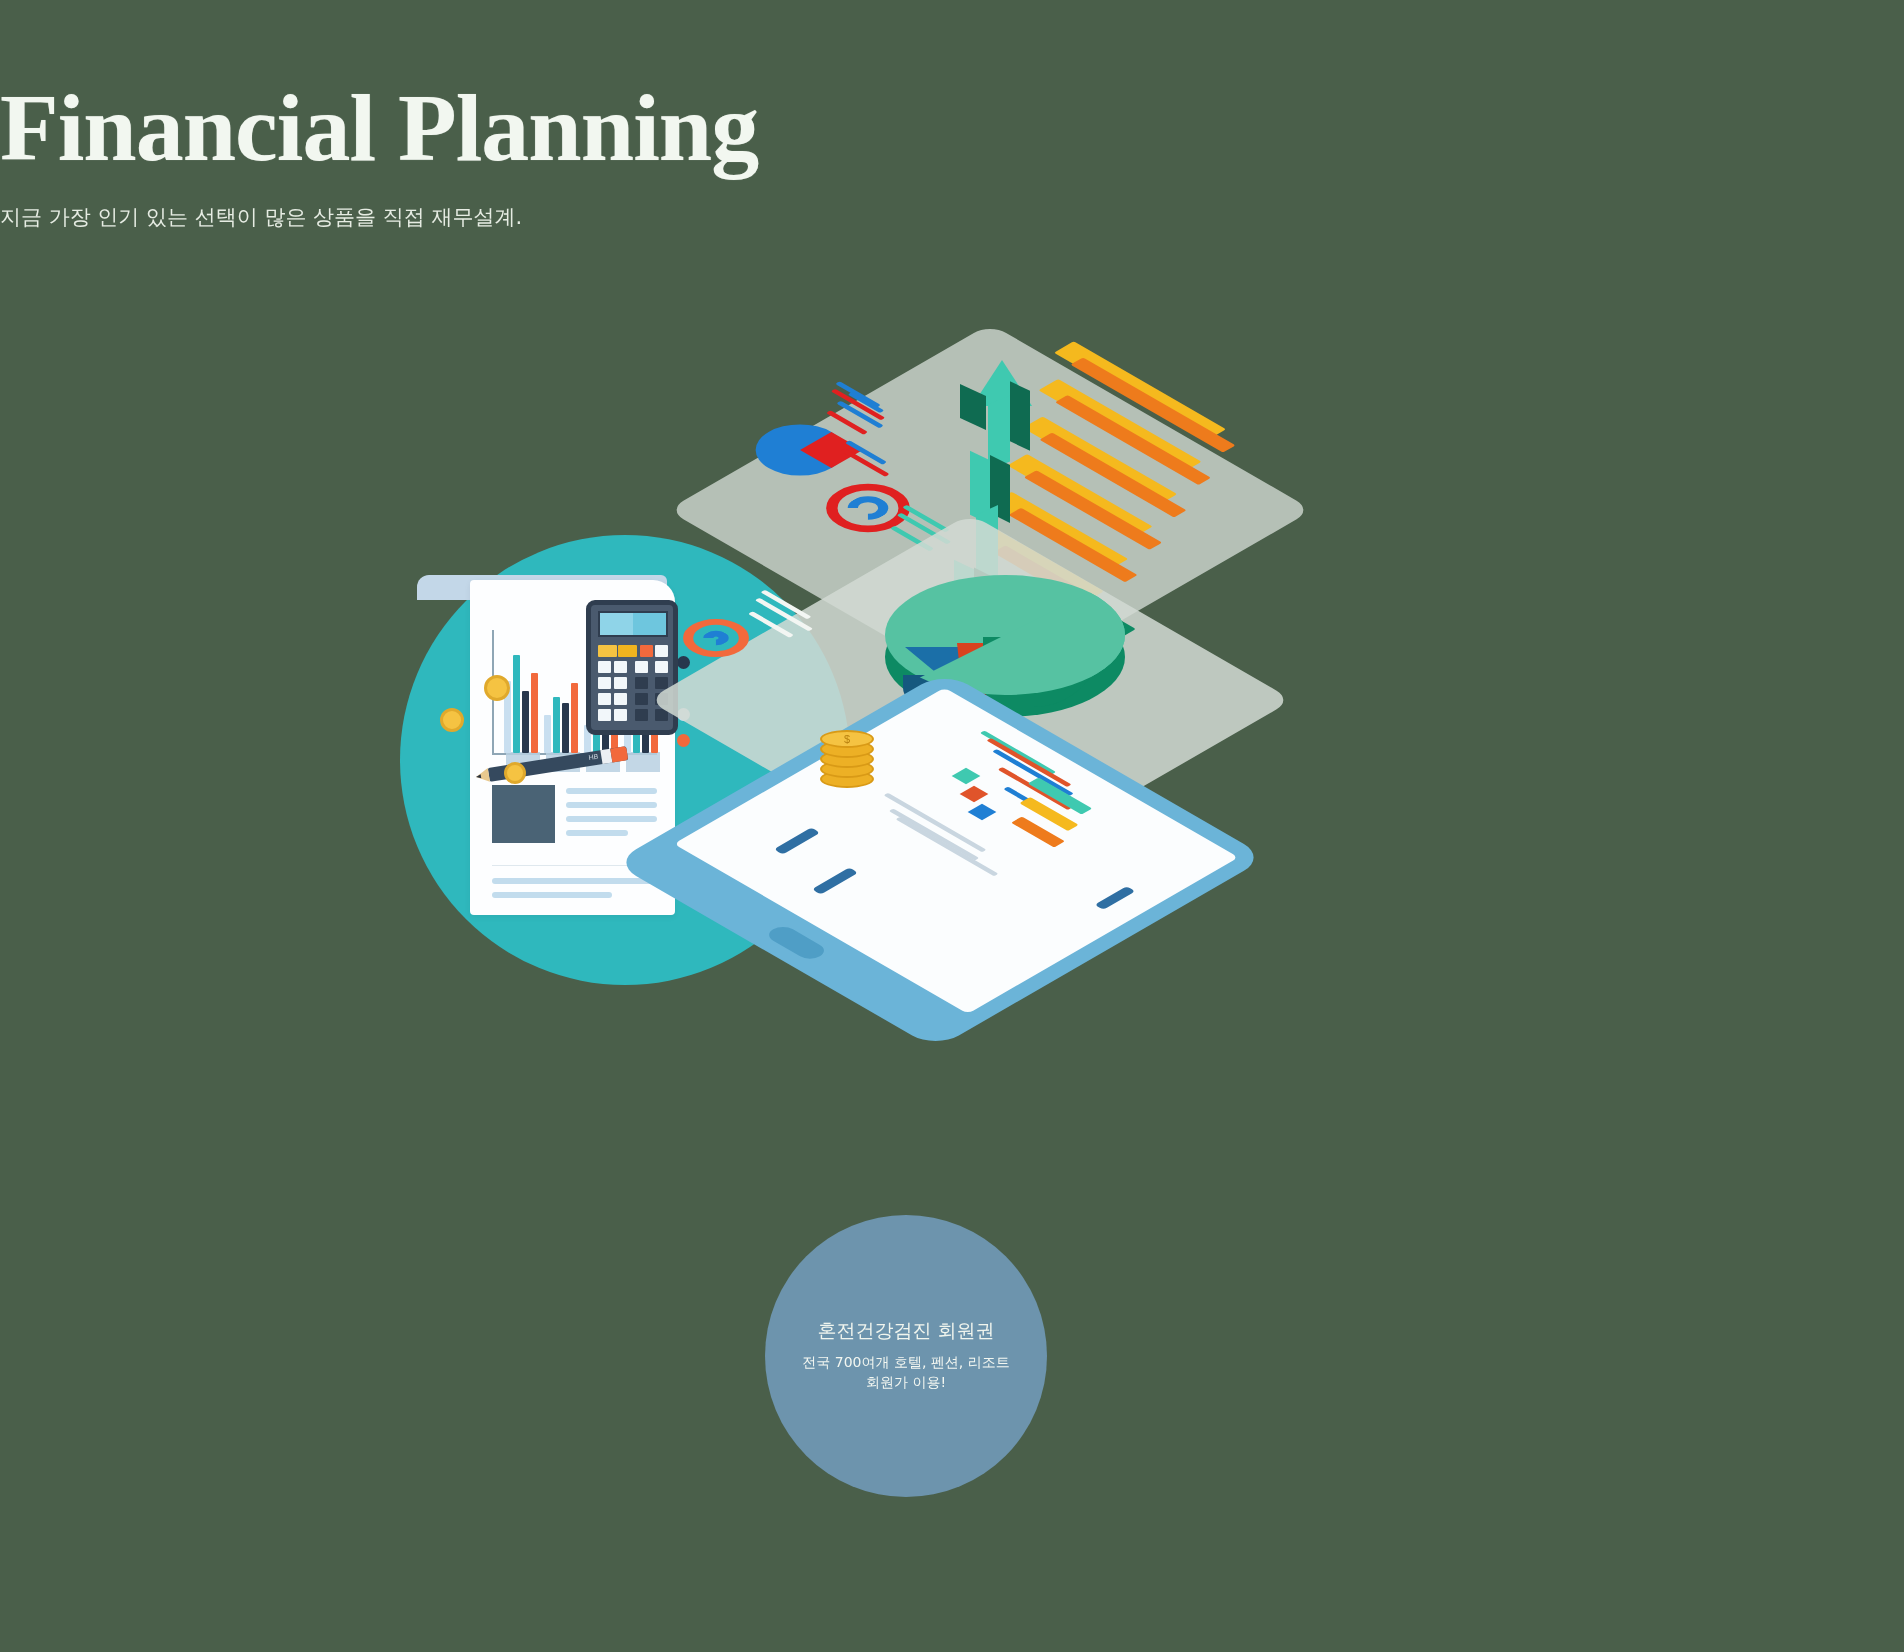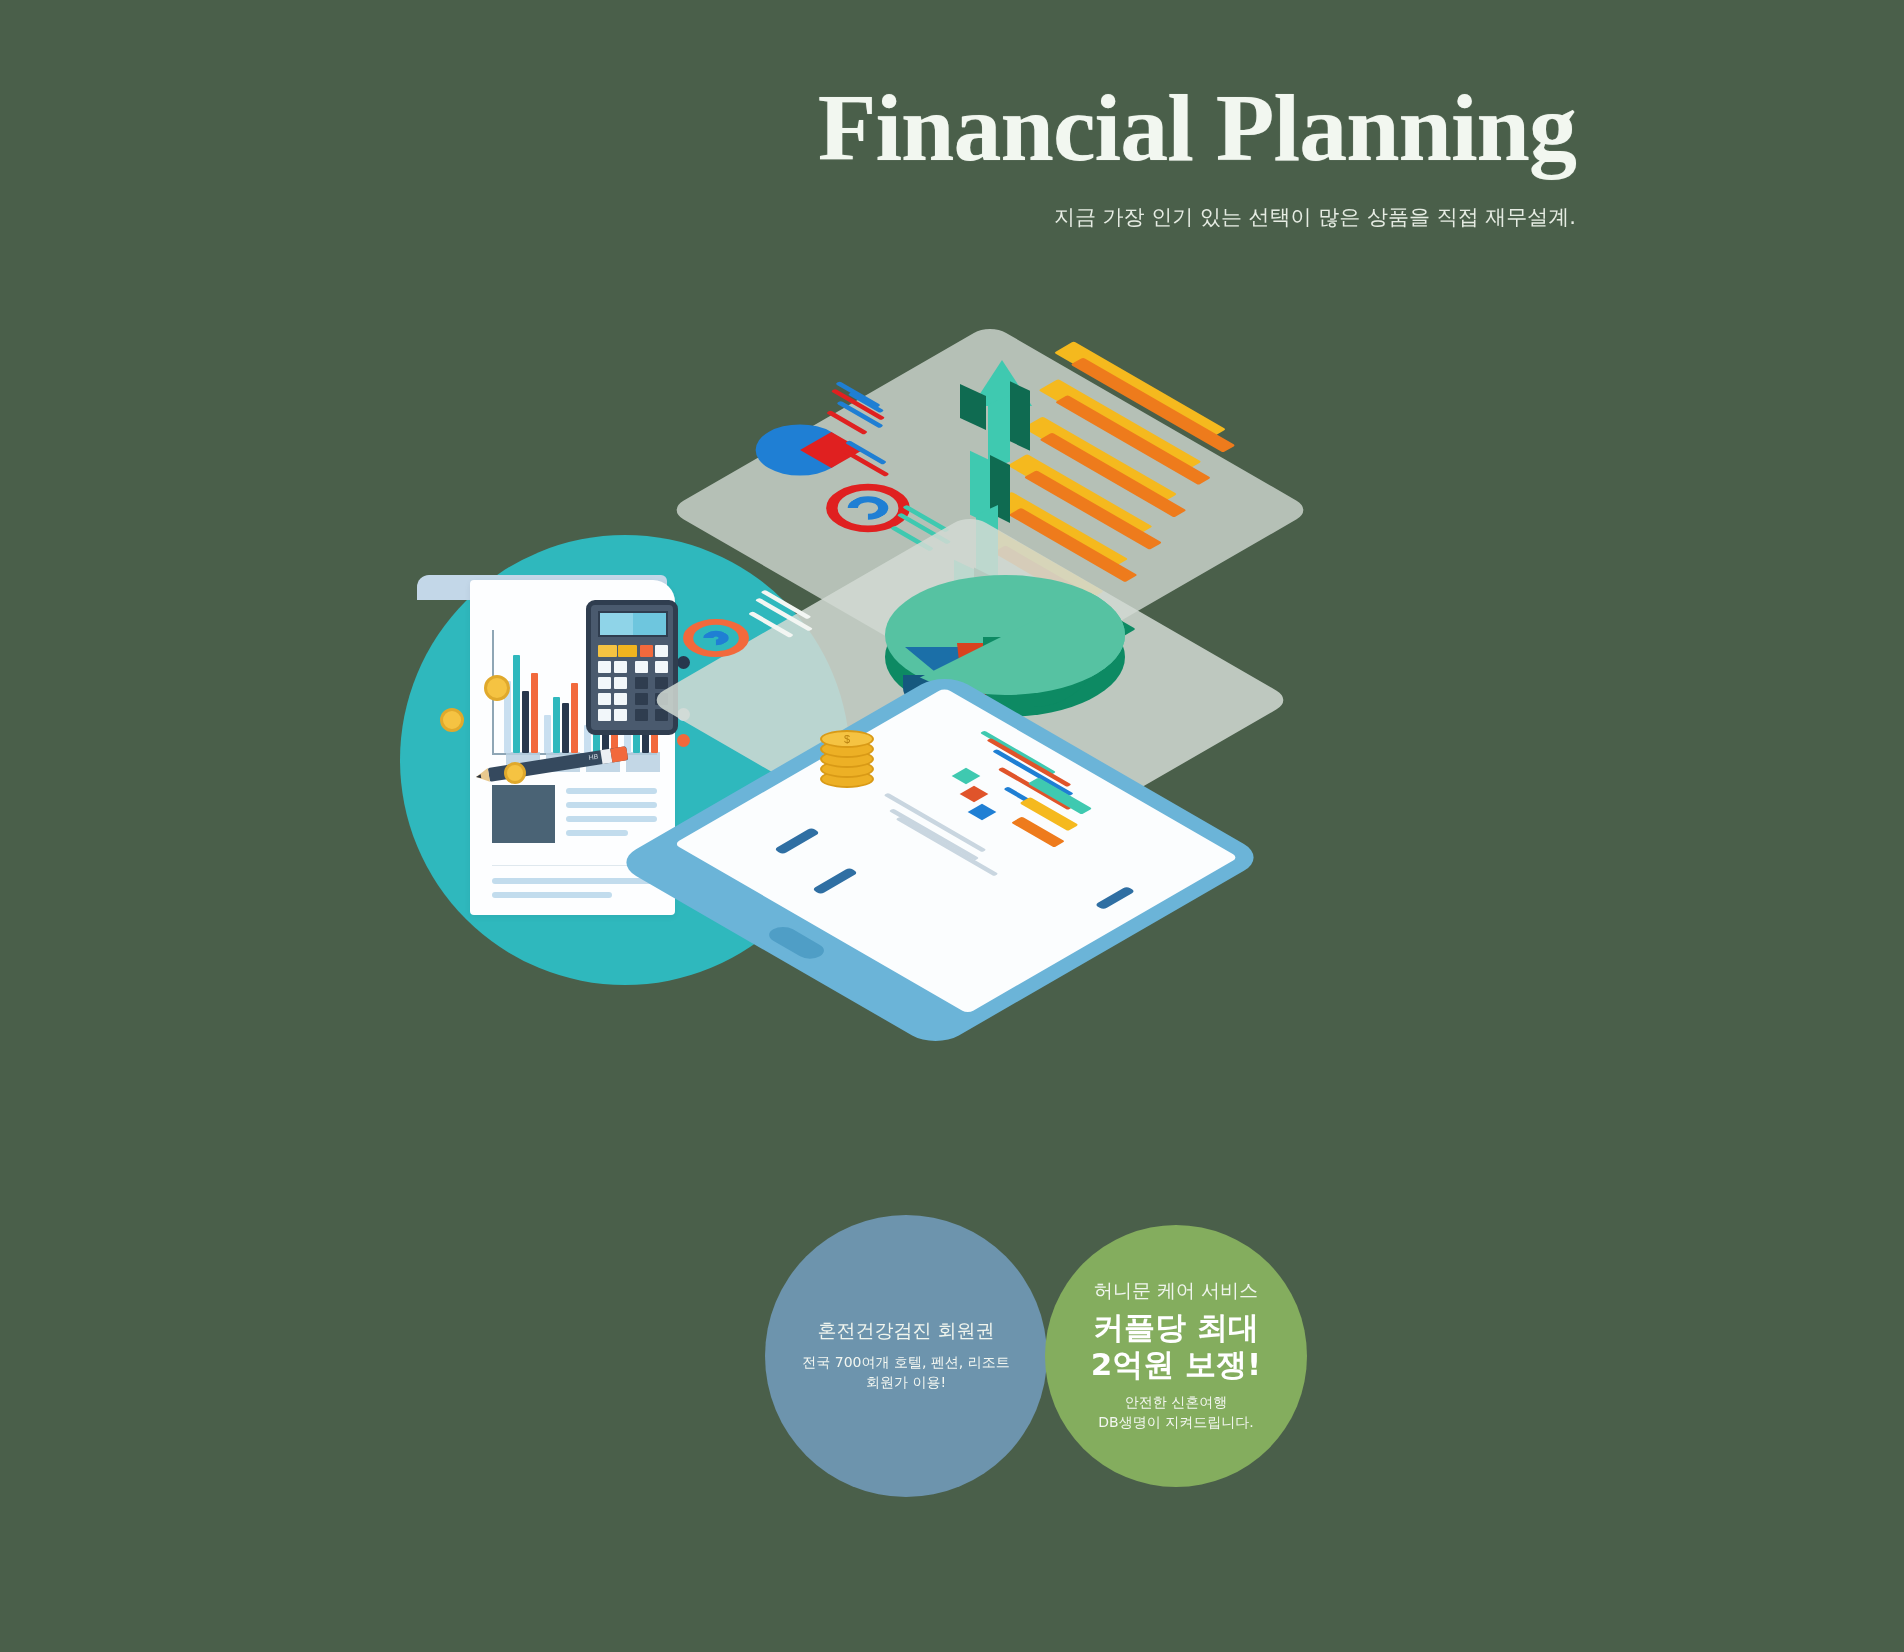--- a/index.html
+++ b/index.html
@@ -6,21 +6,21 @@
   body{
     width:1904px;height:1652px;
     background:#4a5f4a;
     font-family:"Liberation Sans", sans-serif;
     overflow:hidden;
     position:relative;
   }
   .stage{position:absolute;inset:0;width:1904px;height:1652px;}
 
   
-  .header{position:absolute;left:0;top:0;width:1576px;text-align:right;}
+  .header{position:absolute;left:0;top:0;width:1576px;text-align:left;}
   .title-en{
     font-family:"Liberation Serif", serif;
     font-weight:700;
     font-size:96px;
     letter-spacing:-1px;
     color:#f2f7f0;
     margin-top:78px;
     line-height:1.05;
     text-shadow:0 0 1px rgba(255,255,255,.4);
   }
@@ -360,26 +360,15 @@
 
 
     <div class="badge b2">
       <div class="eyebrow">혼전건강검진 회원권</div>
       <div class="desc">
         <div>전국 700여개 호텔, 펜션, 리조트</div>
         <div>회원가 이용!</div>
       </div>
     </div>
 
-    <div class="badge b3">
-      <div class="eyebrow">허니문 케어 서비스</div>
-      <div class="main">
-        <div>커플당 최대</div>
-        <div>2억원 보쟁!</div>
-      </div>
-      <div class="desc">
-        <div>안전한 신혼여행</div>
-        <div>DB생명이 지켜드립니다.</div>
-      </div>
-    </div>
 
   </div>
 </div>
 
 </body></html>

